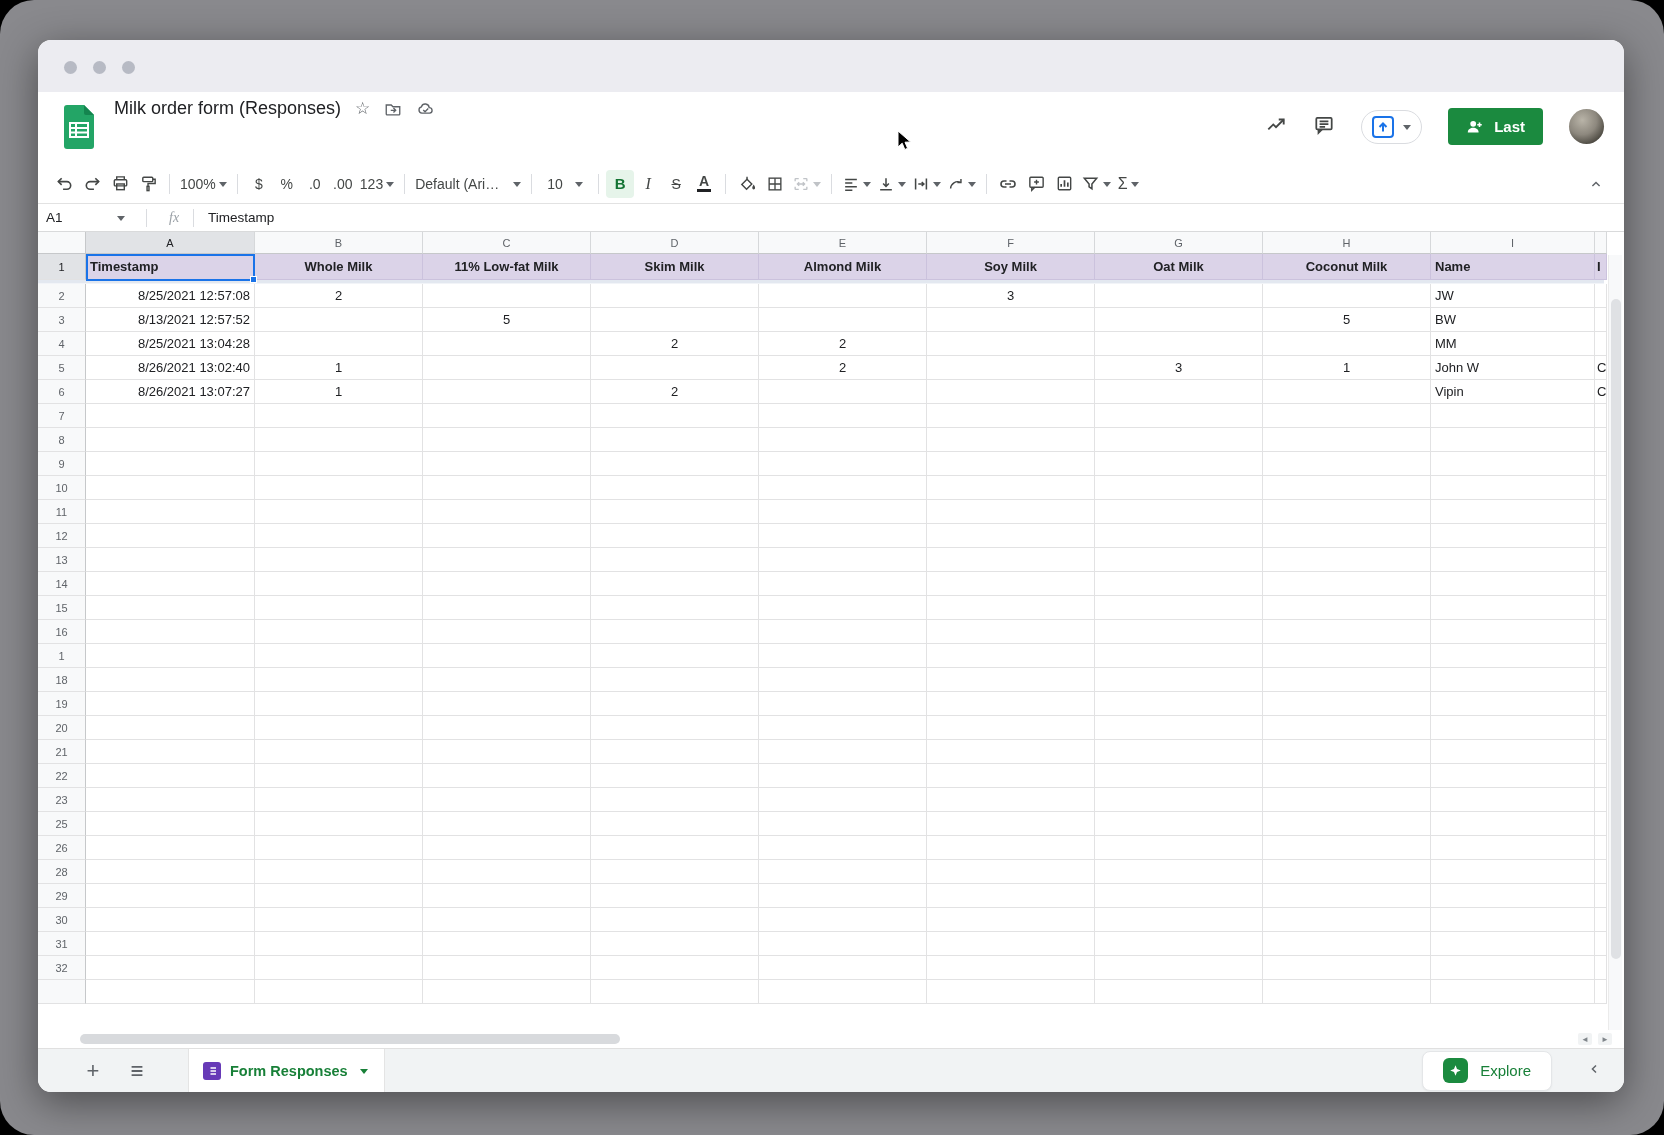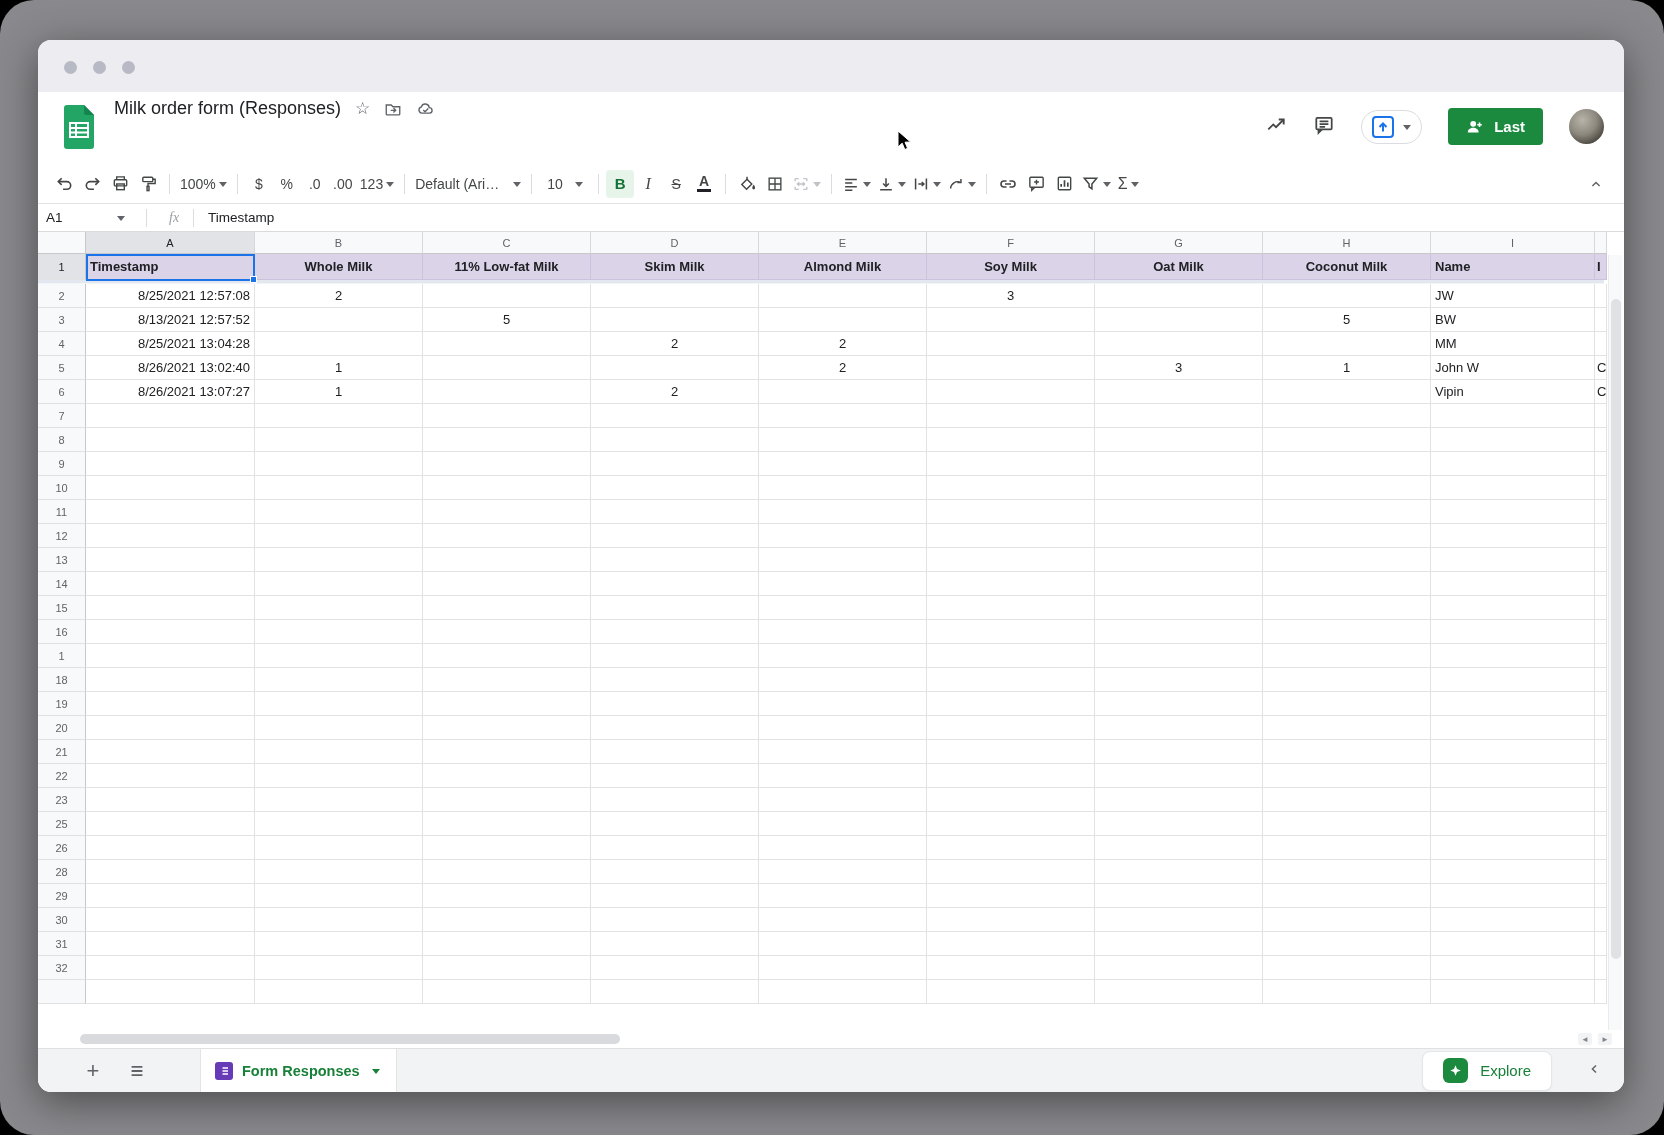--- a/index.html
+++ b/index.html
@@ -72,21 +72,21 @@
   .vthumb{position:absolute;left:2px;top:44px;width:10px;height:660px;border-radius:5px;background:#dfe1e4;}
   
   .hscroll{position:absolute;left:0;top:990px;width:100%;height:18px;background:#fff;}
   .hthumb{position:absolute;left:42px;top:4px;width:540px;height:10px;border-radius:5px;background:#d8dadd;}
   .harrows{position:absolute;right:12px;top:3px;display:flex;gap:6px;color:#80868b;font-size:8px;}
   .harrow{width:14px;height:12px;display:flex;align-items:center;justify-content:center;background:#f1f3f4;border-radius:2px;}
   
   .tabbar{position:absolute;left:0;top:1008px;width:100%;height:44px;background:#f1f3f4;border-top:1px solid #e0e0e0;
           display:flex;align-items:center;}
   .tb-ic{width:30px;height:30px;display:flex;align-items:center;justify-content:center;color:#5f6368;border-radius:50%;}
-  .sheettab{height:100%;background:#fff;display:flex;align-items:center;gap:9px;padding:0 16px 0 14px;margin-left:48px;
+  .sheettab{height:100%;background:#fff;display:flex;align-items:center;gap:9px;padding:0 16px 0 14px;margin-left:36px;
             border-right:1px solid #e4e4e4;border-left:1px solid #e4e4e4;}
   .tablabel{color:#188038;font-weight:bold;font-size:14.5px;}
   .formic{width:18px;height:18px;background:#673ab7;border-radius:3px;display:flex;align-items:center;justify-content:center;}
   .explore{display:flex;align-items:center;gap:12px;background:#fff;border:1px solid #e4e6e8;border-radius:8px;
            height:40px;padding:0 20px;margin-right:34px;box-shadow:0 1px 2px rgba(0,0,0,.05);}
   .explore-label{color:#188038;font-size:15px;}
   .expic{width:25px;height:25px;background:#1b8a3f;border-radius:6px;display:flex;align-items:center;justify-content:center;}
   .collapse{color:#5f6368;margin-right:22px;}
   
   .cursor{position:absolute;left:896px;top:130px;pointer-events:none;z-index:50;}

